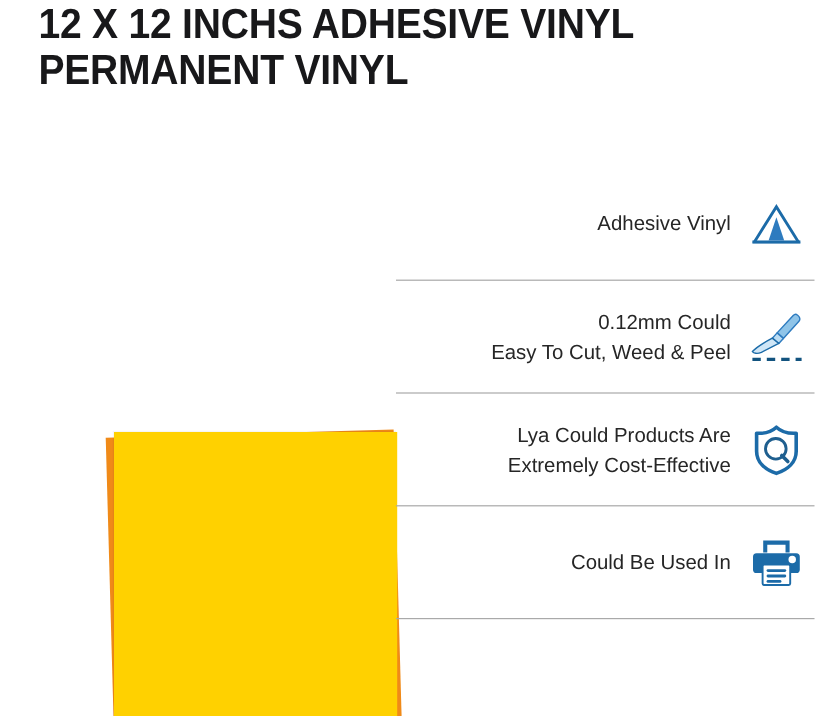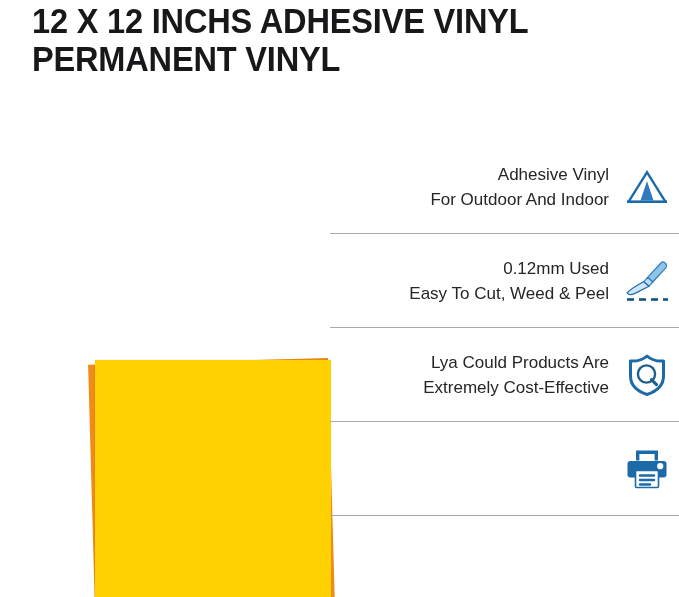--- a/index.html
+++ b/index.html
@@ -122,34 +122,33 @@
     <div id="sheet-container"></div>
     <div id="front-sheet-edge"></div>
     <div id="front-sheet"></div>
   </div>
 
   <div id="features">
 
     <div class="feature-row">
       <div class="feature-text">
         <div>Adhesive Vinyl</div>
-        <div>For Outdoor And Indoor</div>
       </div>
       <div class="feature-icon">
         <svg width="46" height="46" viewBox="0 0 46 46">
           <path d="M23 6 L43 38 L40.2 38 L23 10.6 L5.8 38 L3 38 Z" fill="#1C6BA8"></path>
           <rect x="3" y="36.4" width="40" height="2.6" fill="#1C6BA8"></rect>
           <path d="M23 17 L29.5 36.4 L16.5 36.4 Z" fill="#2E7BBF"></path>
         </svg>
       </div>
     </div>
 
     <div class="feature-row">
       <div class="feature-text">
-        <div>0.12mm Used</div>
+        <div>0.12mm Could</div>
         <div>Easy To Cut, Weed &amp; Peel</div>
       </div>
       <div class="feature-icon">
         <svg width="50" height="46" viewBox="0 0 50 46">
           <path d="M42.5 4.5 C44.6 6.0 45.2 8.2 43.8 9.8 L30.8 24.0 L25.6 19.4 L39.0 5.0 C40.2 3.7 41.3 3.6 42.5 4.5 Z" fill="#8FC4E8" stroke="#2E7BBF" stroke-width="1.2" stroke-linejoin="round"></path>
           <path d="M30.8 24.0 L25.6 19.4 L21.6 23.8 L27.0 28.2 Z" fill="#BBDCF3" stroke="#2E7BBF" stroke-width="1.2" stroke-linejoin="round"></path>
           <path d="M21.6 23.8 L27.0 28.2 L12.5 35.6 C9.0 37.2 6.0 36.4 5.0 35.0 C7.5 32.2 12.0 28.8 21.6 23.8 Z" fill="#CFE6F7" stroke="#1C6BA8" stroke-width="1.2" stroke-linejoin="round"></path>
           <g stroke="#12537F" stroke-width="2.6" stroke-linecap="butt">
             <line x1="5" y1="41.5" x2="12" y2="41.5"></line>
             <line x1="17" y1="41.5" x2="24" y2="41.5"></line>
@@ -170,20 +169,21 @@
         <svg width="46" height="46" viewBox="0 0 46 46">
           <path d="M23 4 C18.5 8.2 12.5 9.4 6.5 9.0 V24 C6.5 33.2 13.6 39.4 23 42.5 C32.4 39.4 39.5 33.2 39.5 24 V9.0 C33.5 9.4 27.5 8.2 23 4 Z" fill="none" stroke="#1C6BA8" stroke-width="3" stroke-linejoin="round"></path>
           <circle cx="22.5" cy="22" r="8.6" fill="none" stroke="#1F5F8F" stroke-width="2.4"></circle>
           <line x1="27.5" y1="27.6" x2="32.5" y2="32.6" stroke="#1F5F8F" stroke-width="3" stroke-linecap="round"></line>
         </svg>
       </div>
     </div>
 
     <div class="feature-row">
       <div class="feature-text">
+        <div>Could Be Used In</div>
       </div>
       <div class="feature-icon">
         <svg width="46" height="46" viewBox="0 0 46 46">
           <path d="M12 4.5 h22 v10 h-3.4 V8 H15.4 v6.5 H12 Z" fill="#1C6BA8"></path>
           <rect x="3.5" y="15" width="39" height="16.5" rx="3" fill="#1C6BA8"></rect>
           <circle cx="36.2" cy="20.2" r="3.1" fill="#ffffff"></circle>
           <rect x="11.5" y="24.5" width="23" height="17" rx="1.2" fill="#ffffff" stroke="#1C6BA8" stroke-width="1.6"></rect>
           <g stroke="#1C6BA8" stroke-width="2.4" stroke-linecap="round">
             <line x1="16" y1="29.5" x2="30" y2="29.5"></line>
             <line x1="16" y1="34" x2="30" y2="34"></line>

